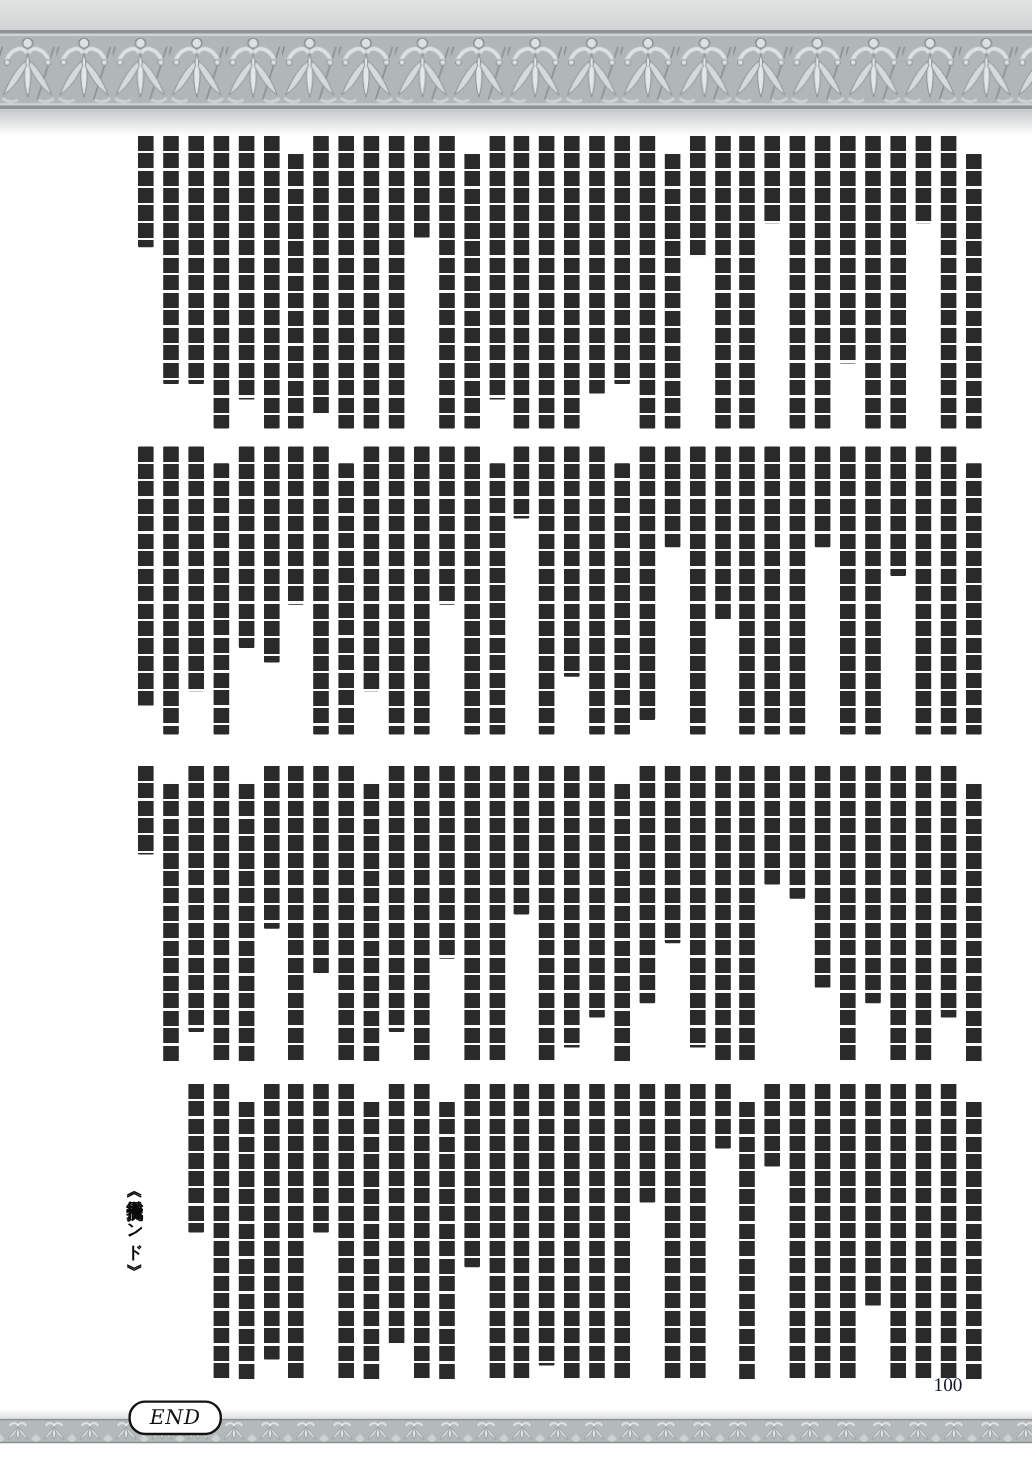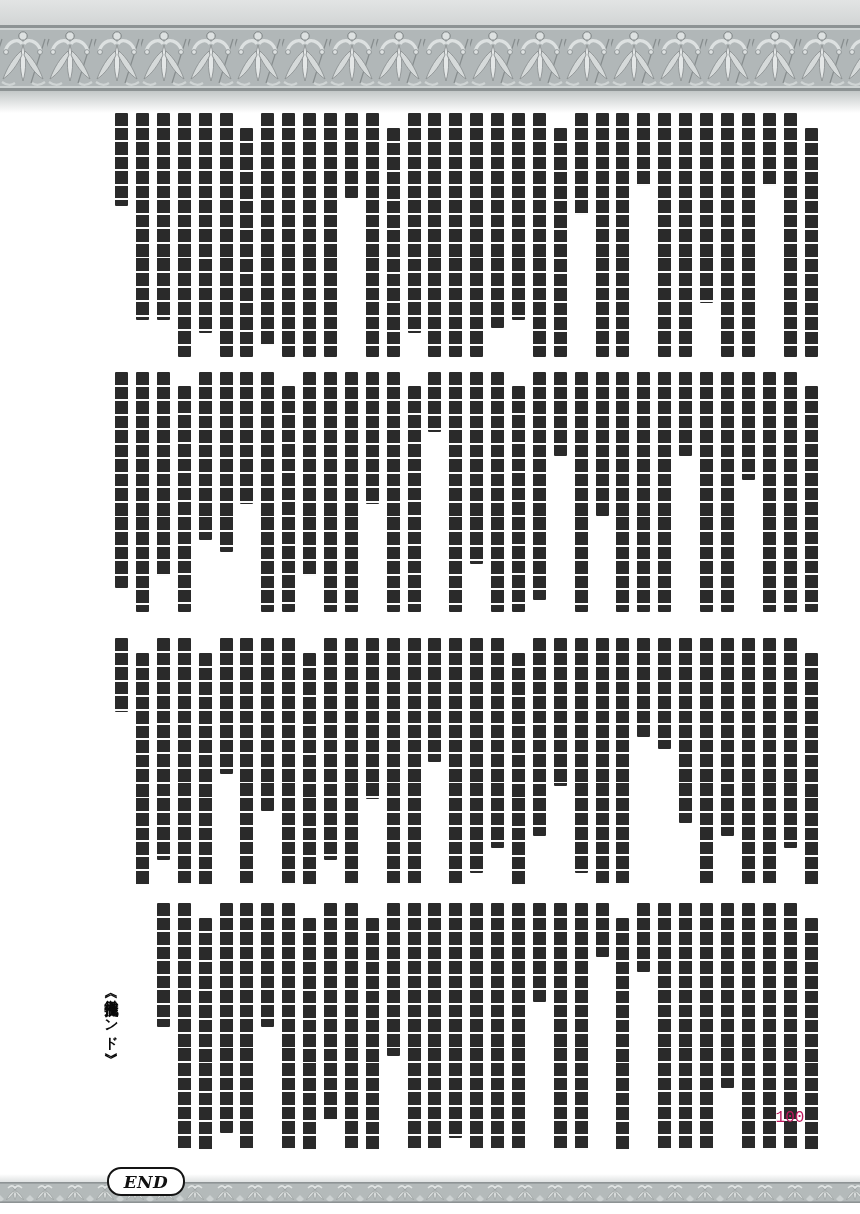--- a/index.html
+++ b/index.html
@@ -37,23 +37,23 @@
 
   
   .notice{position:absolute;left:0;top:617px;width:860px;text-align:center;
           font-size:10px;color:#bcbcbc;letter-spacing:1px;}
 
   
   .end-badge{position:absolute;left:107px;top:1167px;width:74px;height:25px;
        background:#ffffff;border:2.5px solid #141414;border-radius:14px;
        display:flex;align-items:center;justify-content:center;z-index:5;}
   .end-badge span{font-family:"DejaVu Serif","Liberation Serif",serif;
-       font-style:italic;font-weight:bold;font-size:17px;color:#111;letter-spacing:.5px;}
-  .page-number{position:absolute;left:766px;top:1109px;width:48px;text-align:center;
-       font-family:Liberation Mono, monospace;font-size:16px;color:#be185d;}
+       font-style:italic;font-weight:normal;font-size:17px;color:#111;letter-spacing:.5px;}
+  .page-number{position:absolute;left:766px;top:1146px;width:48px;text-align:center;
+       font-family:Liberation Serif, serif;font-size:16px;color:#0f172a;}
 </style>
 </head>
 <body>
 
 <div class="page">
 
   <div class="strip-top"></div>
 
   <svg class="border-top-svg" width="860" height="66" xmlns="http://www.w3.org/2000/svg">
     <defs>

